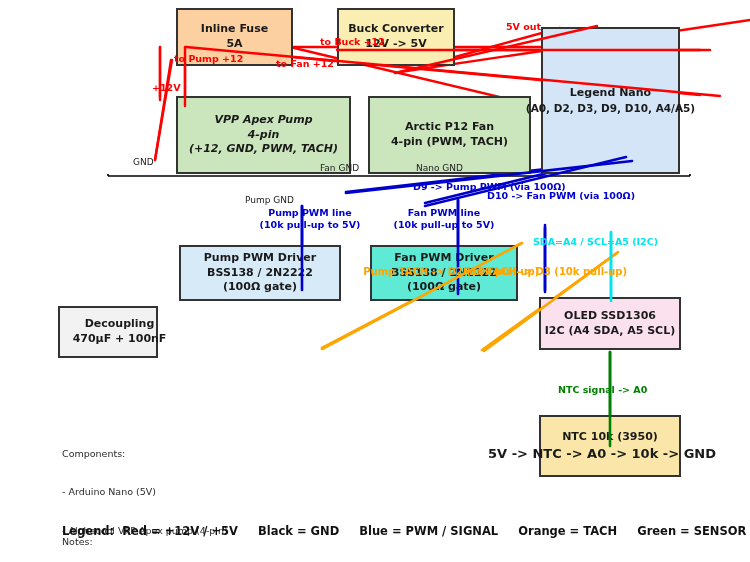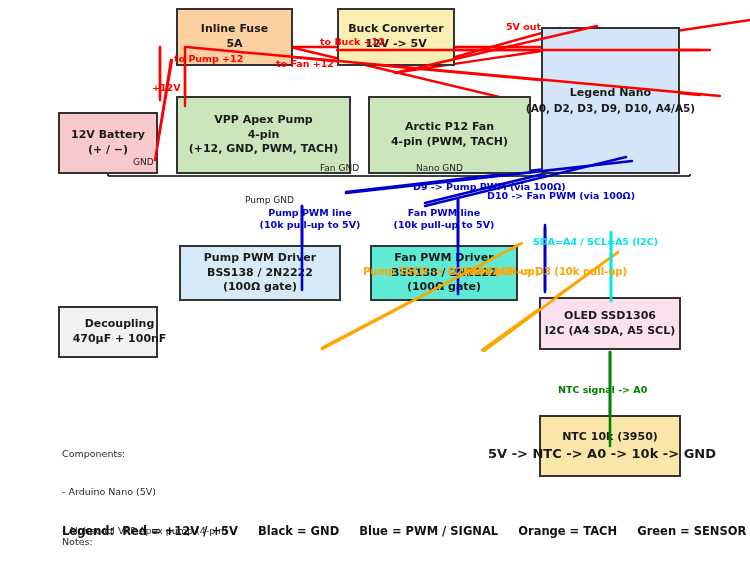--- a/index.html
+++ b/index.html
@@ -116,36 +116,32 @@
 
     <g stroke="#00e5ee" stroke-width="2.6" fill="none" stroke-linecap="round">
       <path d="M611 232 L611 300"></path>
     </g>
 
     <g stroke="#008000" stroke-width="2.6" fill="none" stroke-linecap="round">
       <path d="M610 352 L610 445"></path>
     </g>
   </svg>
 
-  <div class="box" style="left:58px; top:112px; width:100px; height:62px; background:#f9c9cc;">
-    <span class="ln">12V Battery</span>
-    <span class="ln">(+ / −)</span>
-  </div>
 
   <div class="box" style="left:176px; top:8px; width:117px; height:58px; background:#fcd0a0;">
     <span class="ln">Inline Fuse</span>
     <span class="ln">5A</span>
   </div>
 
   <div class="box" style="left:337px; top:8px; width:118px; height:58px; background:#fbeeb2;">
     <span class="ln">Buck Converter</span>
     <span class="ln">12V -&gt; 5V</span>
   </div>
 
-  <div class="box" style="left:176px; top:96px; width:175px; height:78px; background:#cbe6bd;">
+  <div class="box" style="left:176px; top:96px; width:175px; height:78px; background:#cbe6bd;font-style:italic;">
     <span class="ln">VPP Apex Pump</span>
     <span class="ln">4-pin</span>
     <span class="ln">(+12, GND, PWM, TACH)</span>
   </div>
 
   <div class="box" style="left:368px; top:96px; width:163px; height:78px; background:#cbe6bd;">
     <span class="ln">Arctic P12 Fan</span>
     <span class="ln">4-pin (PWM, TACH)</span>
   </div>
 

